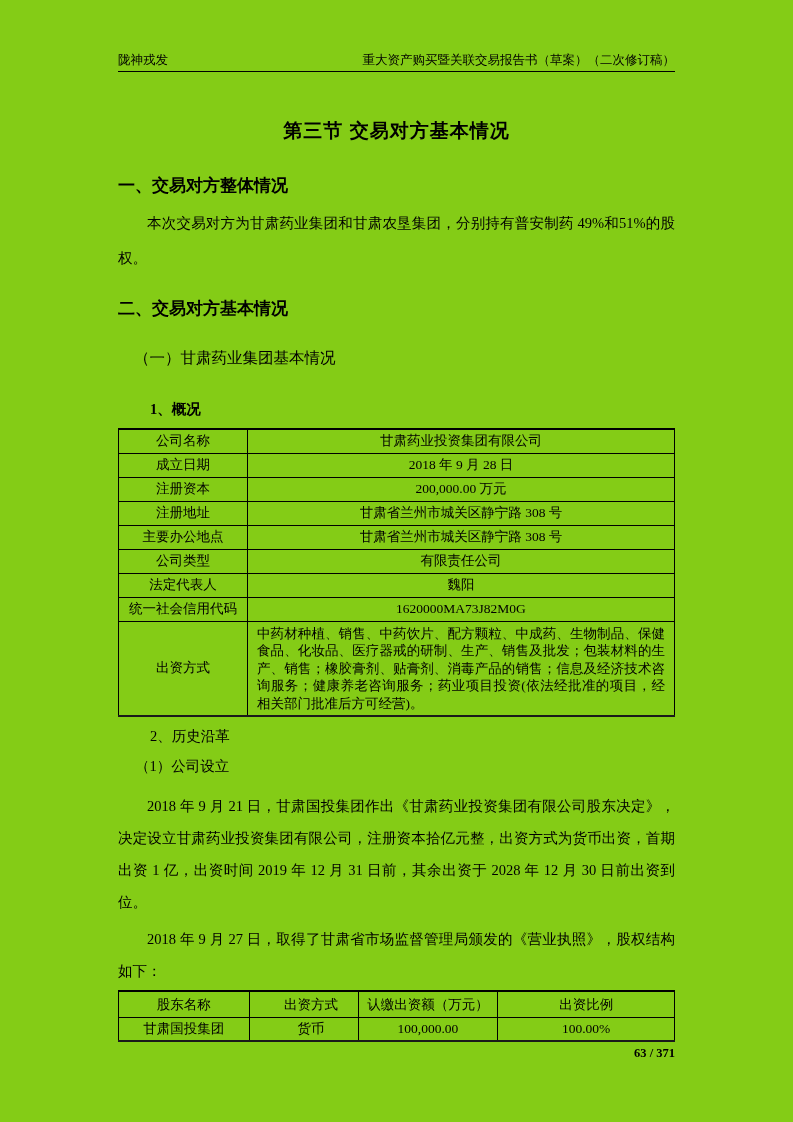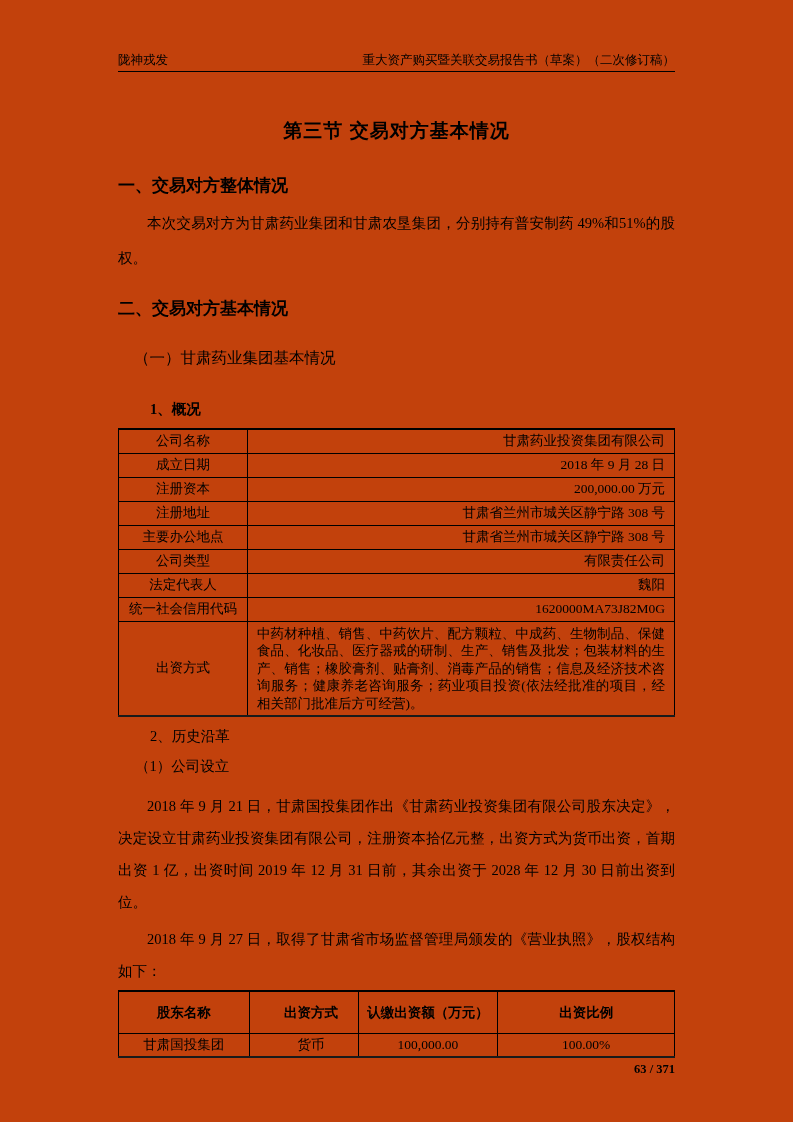--- a/index.html
+++ b/index.html
@@ -1,20 +1,20 @@
 <!DOCTYPE html>
 <html><head>
 <meta charset="utf-8">
 <style>
   * { margin:0; padding:0; box-sizing:border-box; }
   html,body { background:#e8e8e8; }
   .page {
     position:relative;
     width:793px; height:1122px;
-    background:#c2410c;
+    background:#84cc16;
     margin:0 auto;
     font-family:"Liberation Serif","DejaVu Serif",serif;
     color:#000;
     overflow:hidden;
   }
   .running-header {
     position:absolute; top:52px; left:118px; width:557px;
     display:flex; justify-content:space-between; align-items:flex-end;
     border-bottom:1px solid #000;
     padding-bottom:3px;
@@ -53,32 +53,32 @@
   .para.wide { line-height:32px; margin-top:14px; }
   .para.narrow { line-height:32px; margin-top:5px; }
   table.overview {
     margin-top:9px;
     width:557px; border-collapse:collapse;
     border-top:2.5px solid #000; border-bottom:2.5px solid #1a1a1a;
     font-size:13.5px;
   }
   table.overview td { border:1px solid #000; vertical-align:middle; }
   table.overview td.lbl { width:129px; text-align:center; padding:2px 4px; height:24px; }
-  table.overview td.val { text-align:right; padding:2px 9px; }
+  table.overview td.val { text-align:center; padding:2px 9px; }
   table.overview td.val.scope {
     line-height:17.6px; text-align:justify; padding:3px 9px;
   }
   table.shareholder {
     margin-top:3px;
     width:557px; border-collapse:collapse;
     border-top:2.5px solid #000; border-bottom:2.5px solid #1a1a1a;
     font-size:13.5px;
   }
   table.shareholder td, table.shareholder th { border:1px solid #000; text-align:center; vertical-align:middle; padding:2px 4px; }
-  table.shareholder th { font-weight:bold; height:42px; }
+  table.shareholder th { font-weight:normal; height:26px; }
   table.shareholder td { height:24px; }
   table.shareholder .c1 { width:131px; }
   table.shareholder .c2 { width:109px;padding-left:19px; }
   table.shareholder .c3 { width:140px; }
   table.shareholder .c4 { width:177px; }
   .page-footer {
     margin-top:3px;
     text-align:right;
     font-size:12.5px; font-weight:bold; line-height:16px;
   }

